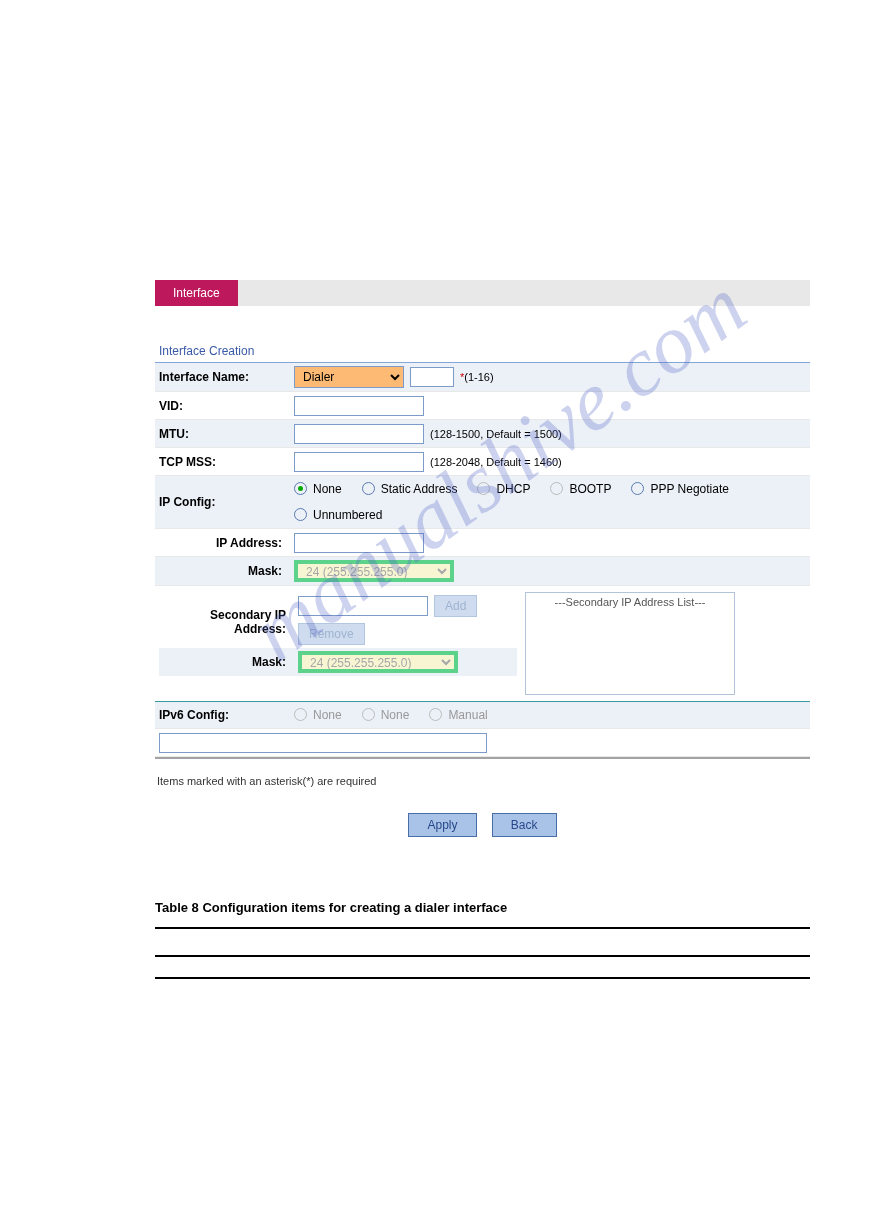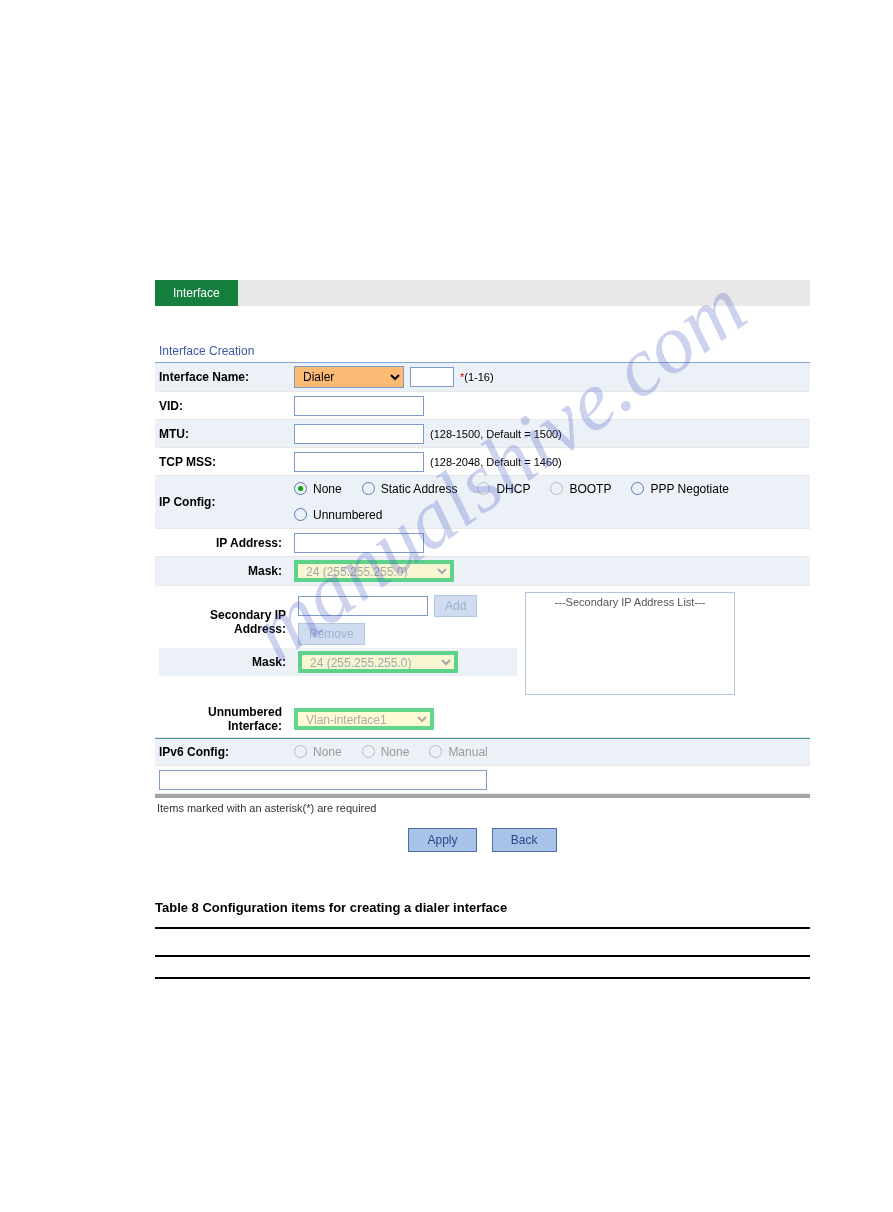--- a/index.html
+++ b/index.html
@@ -16,21 +16,21 @@
     top: 280px;
     left: 155px;
     width: 655px;
   }
   .tab-bar {
     background: #e8e8e8;
     height: 26px;
     display: flex;
   }
   .tab {
-    background: #15803d;
+    background: #be185d;
     color: #fff;
     padding: 6px 18px;
     font-size: 12px;
   }
   .section-title {
     color: #3a5aa8;
     font-size: 12px;
     padding: 8px 4px 4px;
     margin-top: 30px;
     border-bottom: 1px solid #83a6d8;
@@ -142,22 +142,22 @@
   .secondary-wrap {
     display: flex;
     align-items: flex-start;
     gap: 8px;
     padding: 6px 0 6px 4px;
   }
   .secondary-left { flex: none; width: 358px; }
   .note {
     font-size: 11px;
     color: #333;
-    padding: 4px 2px;
-    border-top: 4px solid #a3a3a3;
+    padding: 16px 2px;
+    border-top: 2px solid #a3a3a3;
   }
   .btn-row {
     text-align: center;
     padding: 10px 0;
   }
   .btn-row .btn { margin: 0 6px; text-align: center; }
   .watermark {
     position: absolute;
     top: 420px;
     left: 205px;
@@ -286,28 +286,20 @@
         <div class="value-cell">
           <select class="disabled" style="width:160px" disabled="">
             <option>24 (255.255.255.0)</option>
           </select>
         </div>
       </div>
     </div>
     <div class="listbox">---Secondary IP Address List---</div>
   </div>
 
-  <div class="form-row">
-    <div class="label-cell indent">Unnumbered Interface:</div>
-    <div class="value-cell">
-      <select class="disabled" style="width:140px" disabled="">
-        <option>Vlan-interface1</option>
-      </select>
-    </div>
-  </div>
 
   <div class="form-row alt ipv6-divider">
     <div class="label-cell">IPv6 Config:</div>
     <div class="value-cell">
       <div class="radio-group">
         <span class="radio dis"></span>
           <span class="rlabel dis">None</span>
         <span class="radio dis"></span>
           <span class="rlabel dis">None</span>
         <span class="radio dis"></span>

